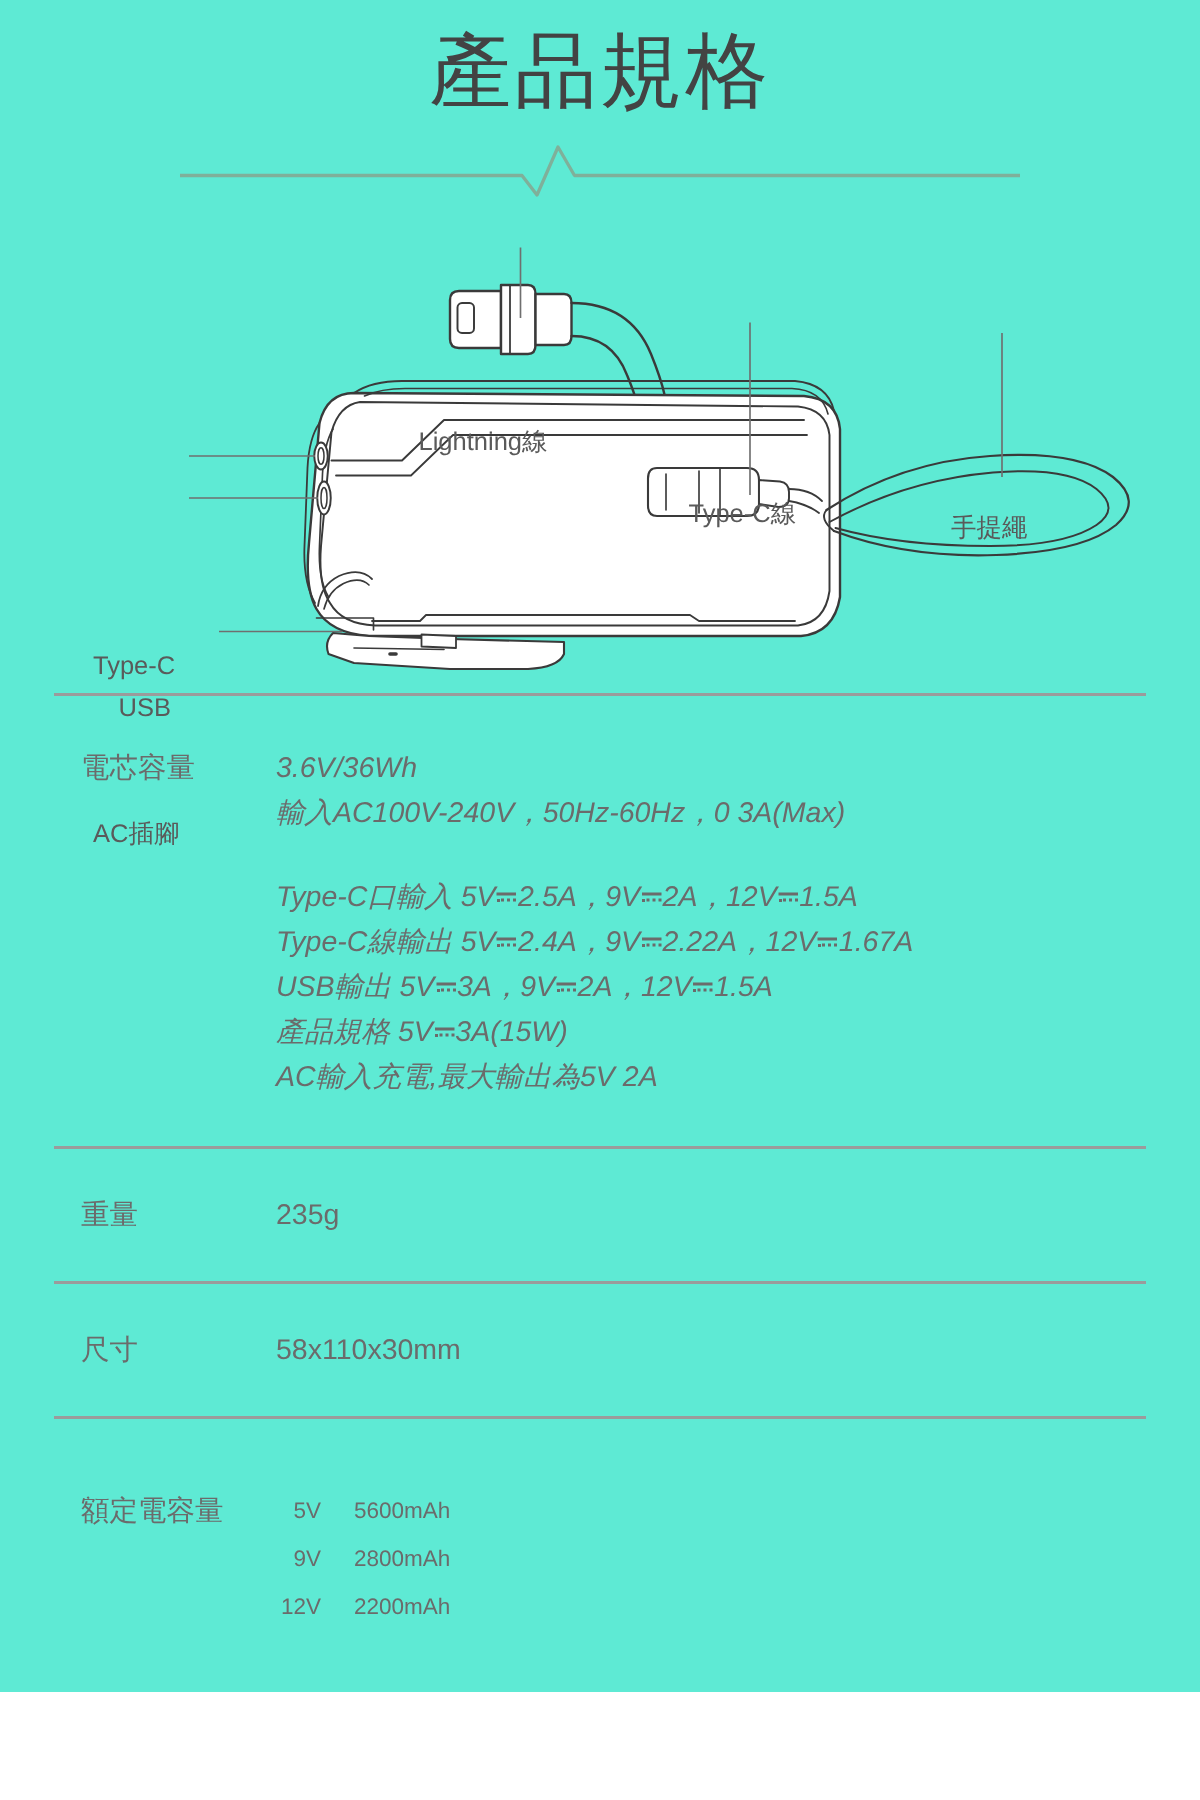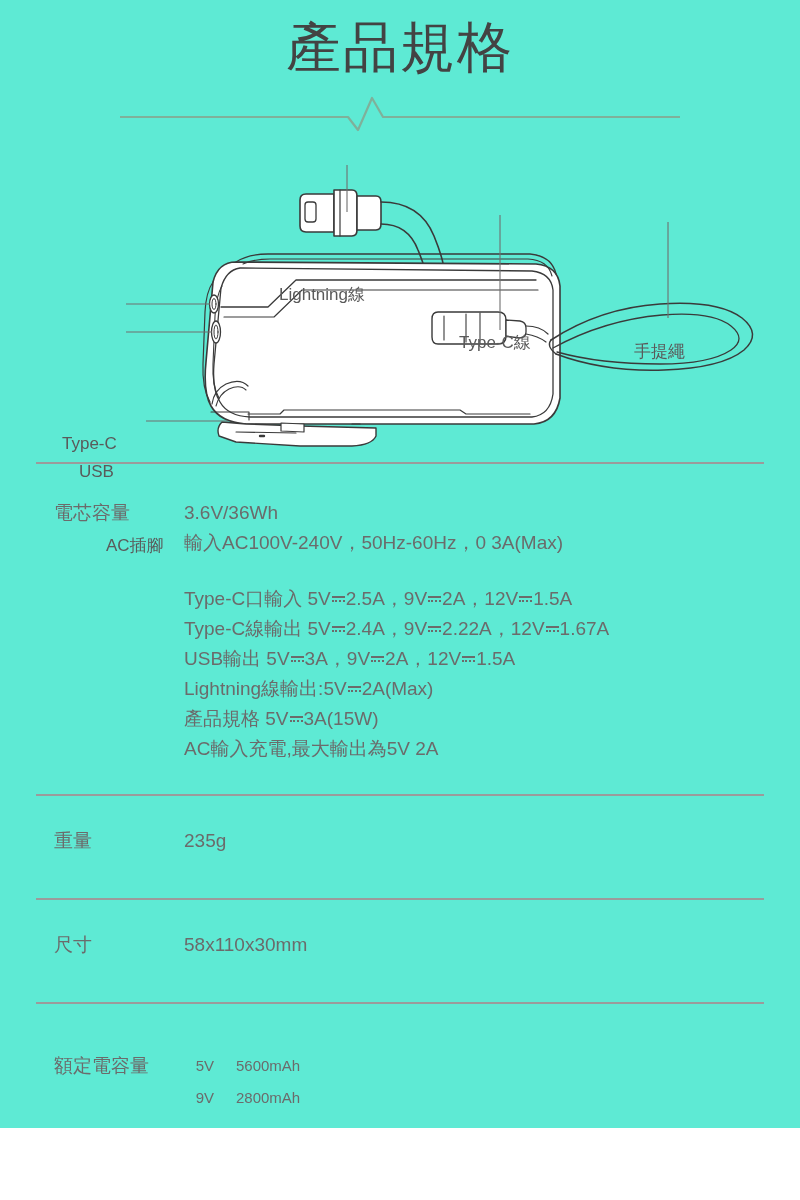--- a/index.html
+++ b/index.html
@@ -73,21 +73,21 @@
     line-height: 20px;
     color: #5a5a5a;
     white-space: nowrap;
   }
 
   .lbl-lightning { left: 279px; top: 145px; }
   .lbl-typec-cable { left: 459px; top: 193px; }
   .lbl-strap { left: 634px; top: 202px; }
   .lbl-typec-port { left: 62px;  top: 294px; }
   .lbl-usb       { left: 79px;  top: 322px; }
-  .lbl-ac        { left: 62px;  top: 396px; margin-left: 44px; }
+  .lbl-ac        { left: 62px;  top: 406px; }
 
   
   .spec-table {
     position: absolute;
     top: 462px;
     left: 0;
     width: 800px;
   }
 
   .rule {
@@ -118,24 +118,24 @@
     color: #6b6b6b;
   }
 
   .row-cell {
     padding-top: 34px;
     padding-bottom: 30px;
   }
 
   .row-cell.compact {
     padding-top: 30px;
-    padding-bottom: 42px;
-  }
-
-  .val-line { white-space: nowrap; }
+    padding-bottom: 28px;
+  }
+
+  .val-line { white-space: nowrap; font-style: italic; }
 
   .val-gap { height: 26px; }
 
   
   .dc {
     display: inline-block;
     position: relative;
     width: 13px;
     height: 11px;
     vertical-align: middle;
@@ -303,21 +303,20 @@
 
         <div class="val-gap"></div>
 
         <div class="val-line"><span>Type-C口輸入  5V</span><span class="dc"></span><span>2.5A，9V</span><span class="dc"></span><span>2A，12V</span><span class="dc"></span><span>1.5A</span></div>
 
 
         <div class="val-line"><span>Type-C線輸出  5V</span><span class="dc"></span><span>2.4A，9V</span><span class="dc"></span><span>2.22A，12V</span><span class="dc"></span><span>1.67A</span></div>
 
         <div class="val-line"><span>USB輸出  5V</span><span class="dc"></span><span>3A，9V</span><span class="dc"></span><span>2A，12V</span><span class="dc"></span><span>1.5A</span></div>
 
-        <div class="val-line"><span>Lightning線輸出:5V</span><span class="dc"></span><span>2A(Max)</span></div>
 
         <div class="val-line"><span>產品規格  5V</span><span class="dc"></span><span>3A(15W)</span></div>
 
         <div class="val-line">AC輸入充電,最大輸出為5V 2A</div>
       </div>
     </div>
 
     <div class="rule"></div>
 
     <div class="spec-row">
@@ -340,19 +339,23 @@
         <table class="cap-table">
           <tbody>
             <tr>
               <td class="cap-v">5V</td>
               <td class="cap-m">5600mAh</td>
             </tr>
             <tr>
               <td class="cap-v">9V</td>
               <td class="cap-m">2800mAh</td>
             </tr>
+            <tr>
+              <td class="cap-v">12V</td>
+              <td class="cap-m">2200mAh</td>
+            </tr>
           </tbody>
         </table>
       </div>
     </div>
 
   </div>
 </div>
 
 </body></html>

